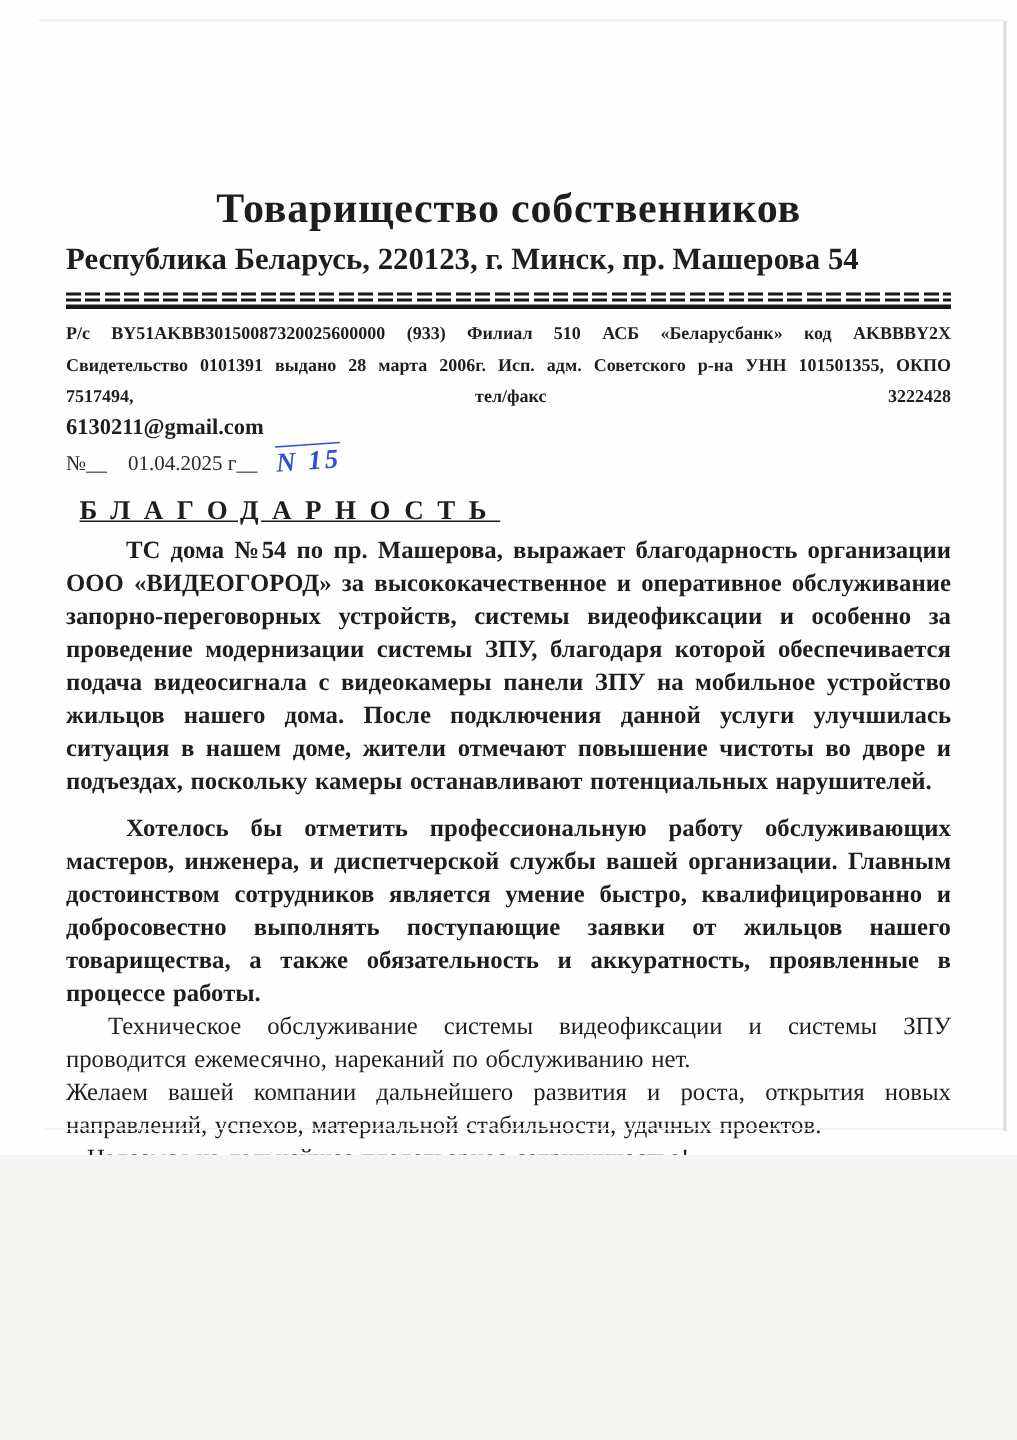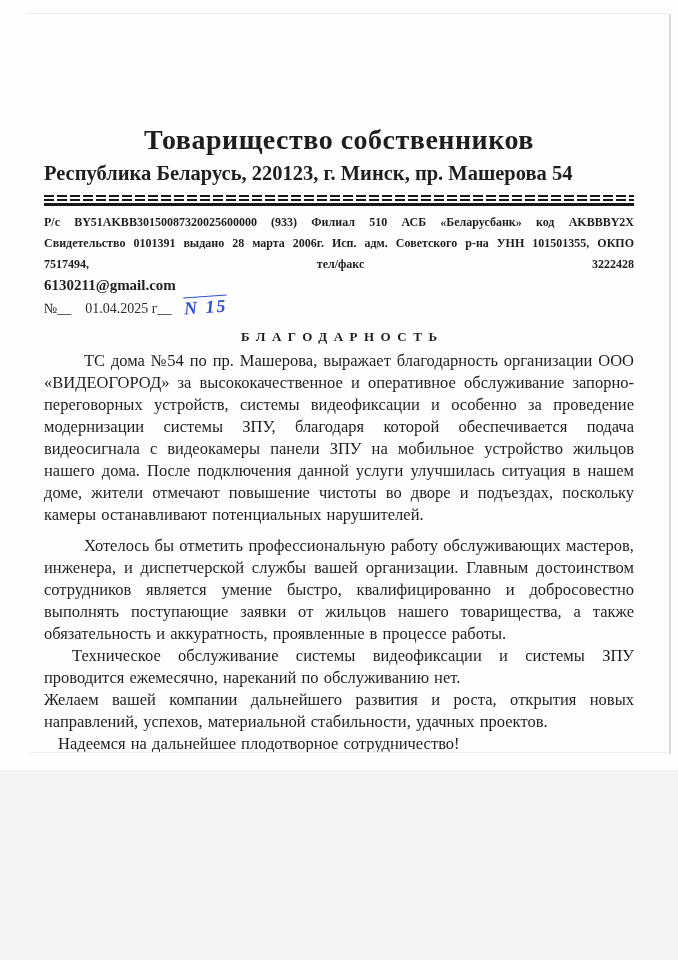--- a/index.html
+++ b/index.html
@@ -43,27 +43,28 @@
 
   .ref-line { font-size:14px; line-height:21px; margin-top:1px; color:#2a2a2a; }
   .ref-gap { display:inline-block; width:14px; }
   .ref-handwritten {
     color:#2d4fd2; font-style:italic; font-weight:bold; font-size:18px;
     display:inline-block; transform:rotate(-4deg);
     text-decoration:overline; margin-left:12px; letter-spacing:2px;
   }
 
   .doc-title {
-    text-align:center; font-weight:bold; font-size:13px;
+    text-align:left; font-weight:bold; font-size:18px;
     letter-spacing:.5em; text-indent:.5em;
     margin:10px 0 5px 0;
+    text-decoration:underline;
   }
 
   .para { font-size:16.5px; line-height:22px; text-align:justify; margin:0; word-spacing:1px; }
-  .indent-lg { text-indent:40px; }
+  .indent-lg { text-indent:40px;font-weight:bold; }
   .indent-md { text-indent:28px; }
   .indent-sm { text-indent:14px; }
   .after-gap { margin-bottom:9px; }
   .no-justify { text-align:left; }
 
   .sign-label { position:absolute; left:148px; top:846px; font-size:17.5px; }
   .sign-name  { position:absolute; left:427px; top:842px; font-size:17.5px; }
 
   .stamp {
     position:absolute; left:194px; top:777px; width:152px; height:152px;

